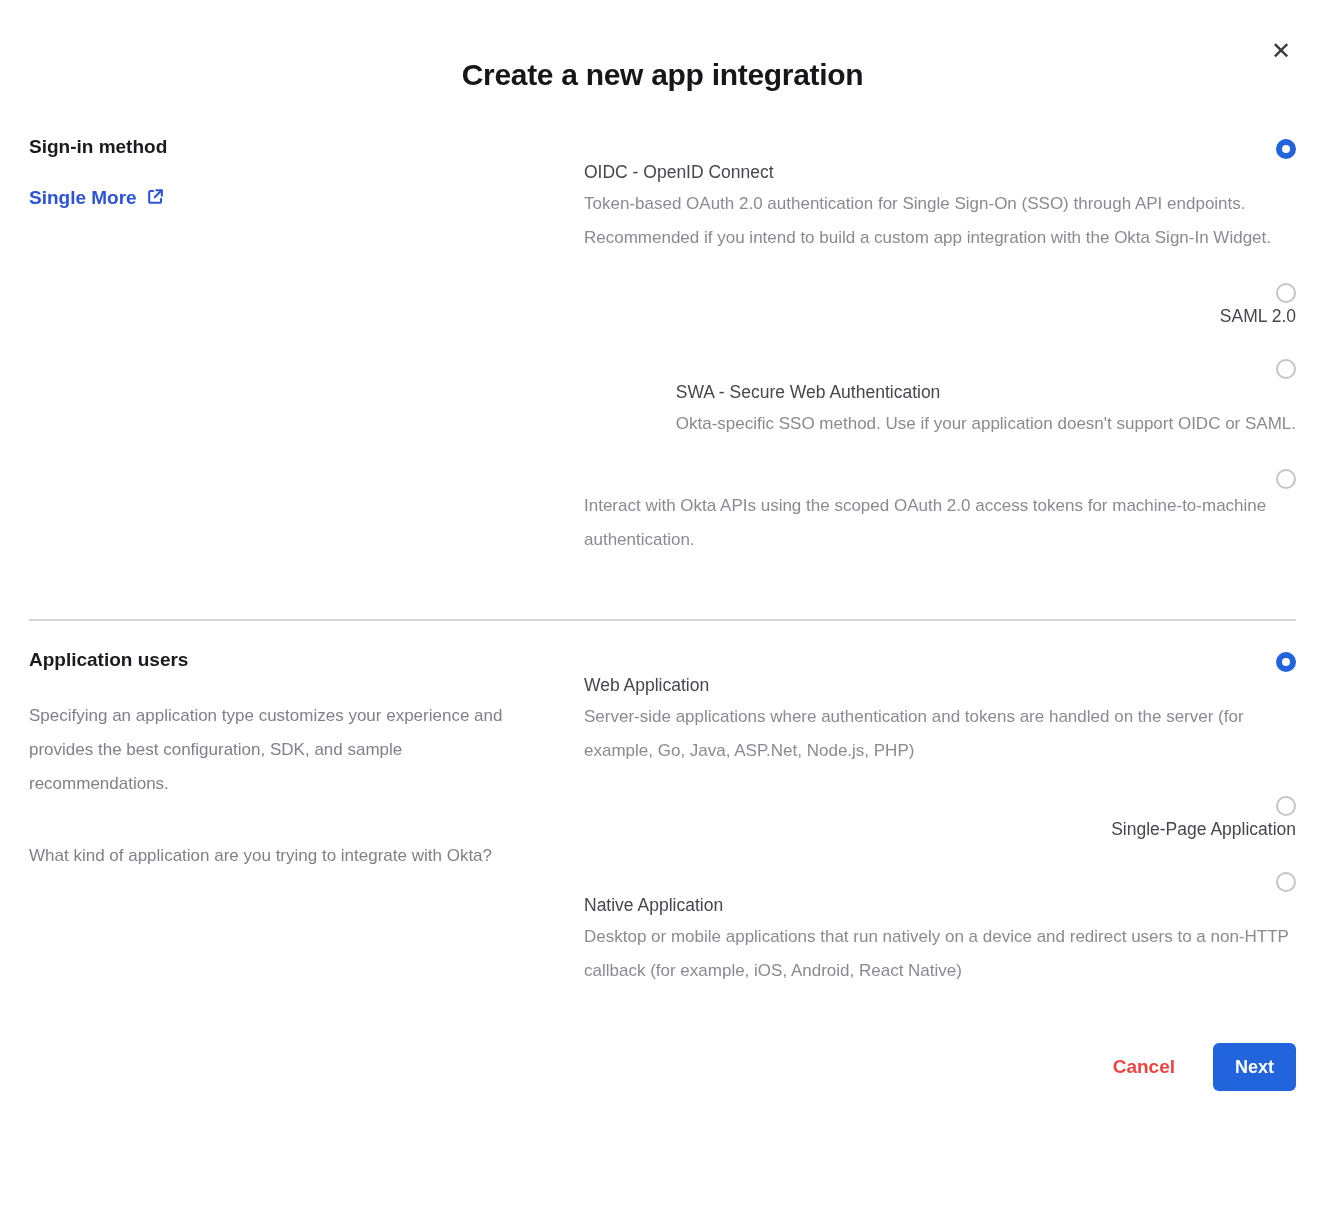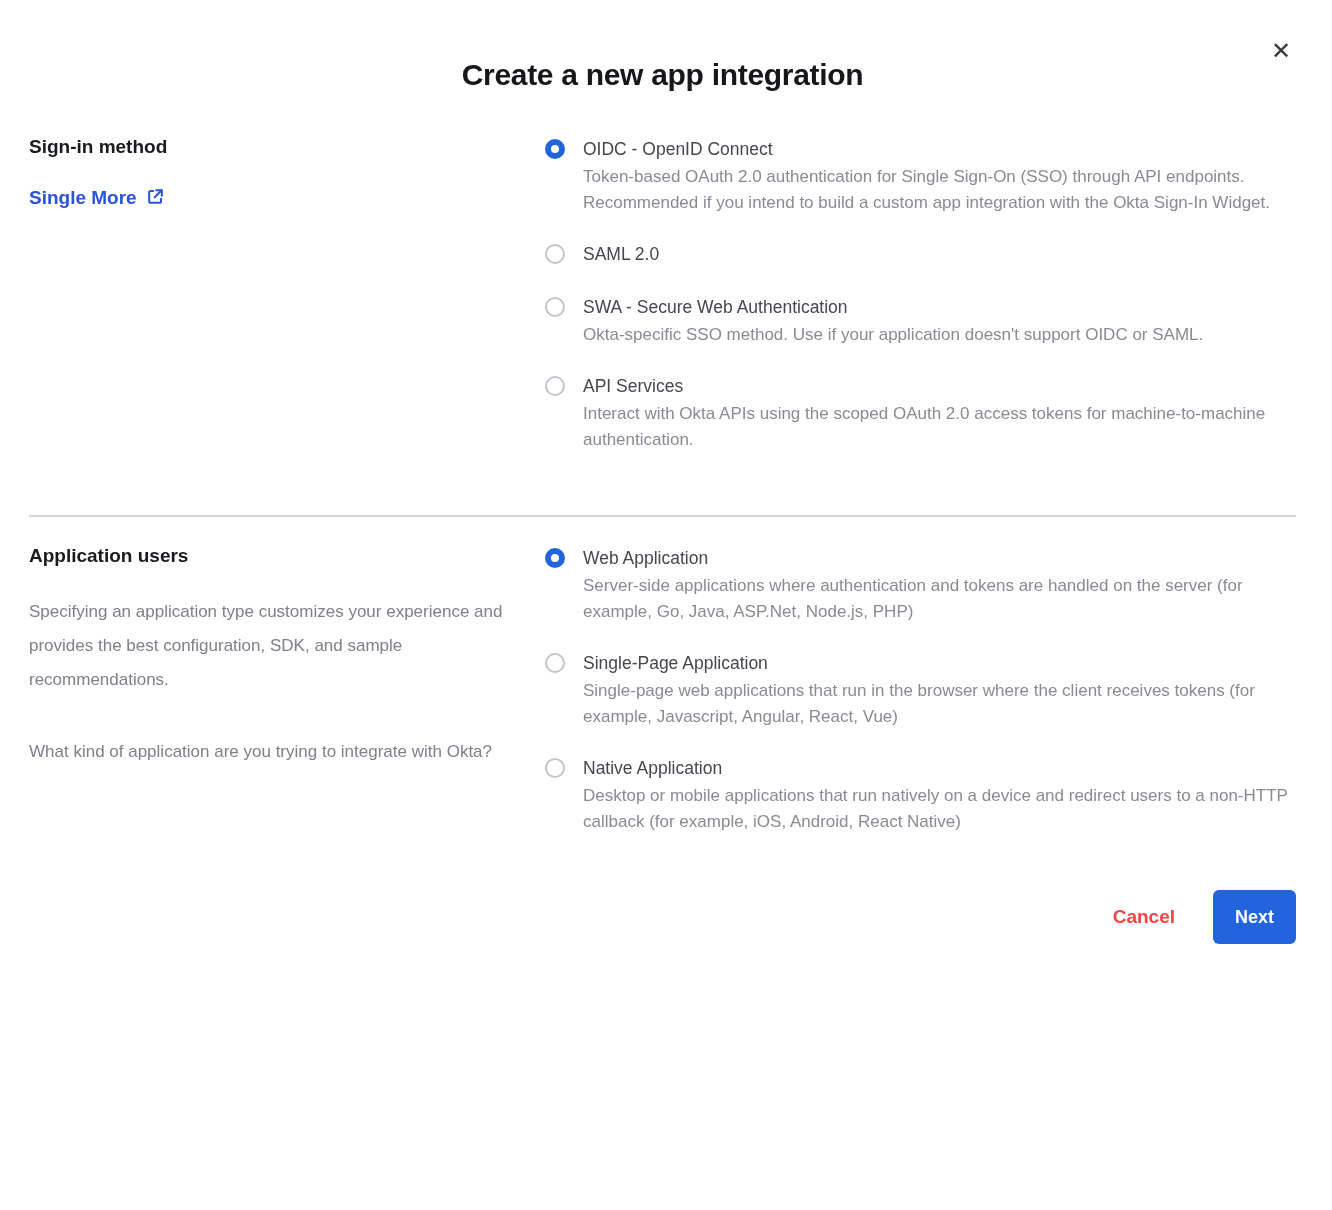--- a/index.html
+++ b/index.html
@@ -72,23 +72,24 @@
   }
   .left-para {
     font-size: 17px;
     line-height: 34px;
     color: #80808a;
     margin-bottom: 38px;
     max-width: 480px;
   }
   .option {
     display: flex;
-    align-items: flex-start;
+    align-items: flex-end;
     margin-bottom: 25px;
     cursor: pointer;
+    flex-direction: column;
   }
   .option:last-child { margin-bottom: 0; }
   .radio {
     width: 20px;
     height: 20px;
     border-radius: 50%;
     border: 2px solid #c4c4cc;
     background: #ffffff;
     flex: none;
     margin-top: 3px;
@@ -102,21 +103,21 @@
   }
   .option-label {
     font-size: 17.5px;
     font-weight: 500;
     color: #46464e;
     line-height: 26px;
     margin-bottom: 2px;
   }
   .option-desc {
     font-size: 17px;
-    line-height: 26px;
+    line-height: 34px;
     color: #8a8a92;
   }
   .divider {
     border: none;
     border-top: 2px solid #d6d6d8;
     margin: 62px 0 28px 0;
   }
   .footer {
     display: flex;
     justify-content: flex-end;
@@ -136,21 +137,21 @@
     font-family: "Liberation Sans", sans-serif;
   }
   .next-btn {
     background: #2264dc;
     color: #ffffff;
     font-size: 18px;
     font-weight: 700;
     border: none;
     border-radius: 6px;
     padding: 0 22px;
-    height: 54px;
+    height: 48px;
     min-width: 83px;
     cursor: pointer;
     font-family: "Liberation Sans", sans-serif;
   }
   .ext-icon { flex: none; position: relative; top: 1px; }
 </style>
 </head>
 <body>
 
 <div class="dialog">
@@ -194,21 +195,20 @@
         <span class="radio"></span>
         <div class="option-text">
           <div class="option-label">SWA - Secure Web Authentication</div>
           <div class="option-desc">Okta-specific SSO method. Use if your application doesn't support OIDC or SAML.</div>
         </div>
       </div>
 
       <div class="option">
         <span class="radio"></span>
         <div class="option-text">
-          <div class="option-label">API Services</div>
           <div class="option-desc">Interact with Okta APIs using the scoped OAuth 2.0 access tokens for machine-to-machine authentication.</div>
         </div>
       </div>
 
     </div>
   </div>
 
   <hr class="divider">
 
   <div class="section-row">
@@ -224,21 +224,20 @@
         <div class="option-text">
           <div class="option-label">Web Application</div>
           <div class="option-desc">Server-side applications where authentication and tokens are handled on the server (for example, Go, Java, ASP.Net, Node.js, PHP)</div>
         </div>
       </div>
 
       <div class="option">
         <span class="radio"></span>
         <div class="option-text">
           <div class="option-label">Single-Page Application</div>
-          <div class="option-desc">Single-page web applications that run in the browser where the client receives tokens (for example, Javascript, Angular, React, Vue)</div>
         </div>
       </div>
 
       <div class="option">
         <span class="radio"></span>
         <div class="option-text">
           <div class="option-label">Native Application</div>
           <div class="option-desc">Desktop or mobile applications that run natively on a device and redirect users to a non-HTTP callback (for example, iOS, Android, React Native)</div>
         </div>
       </div>

